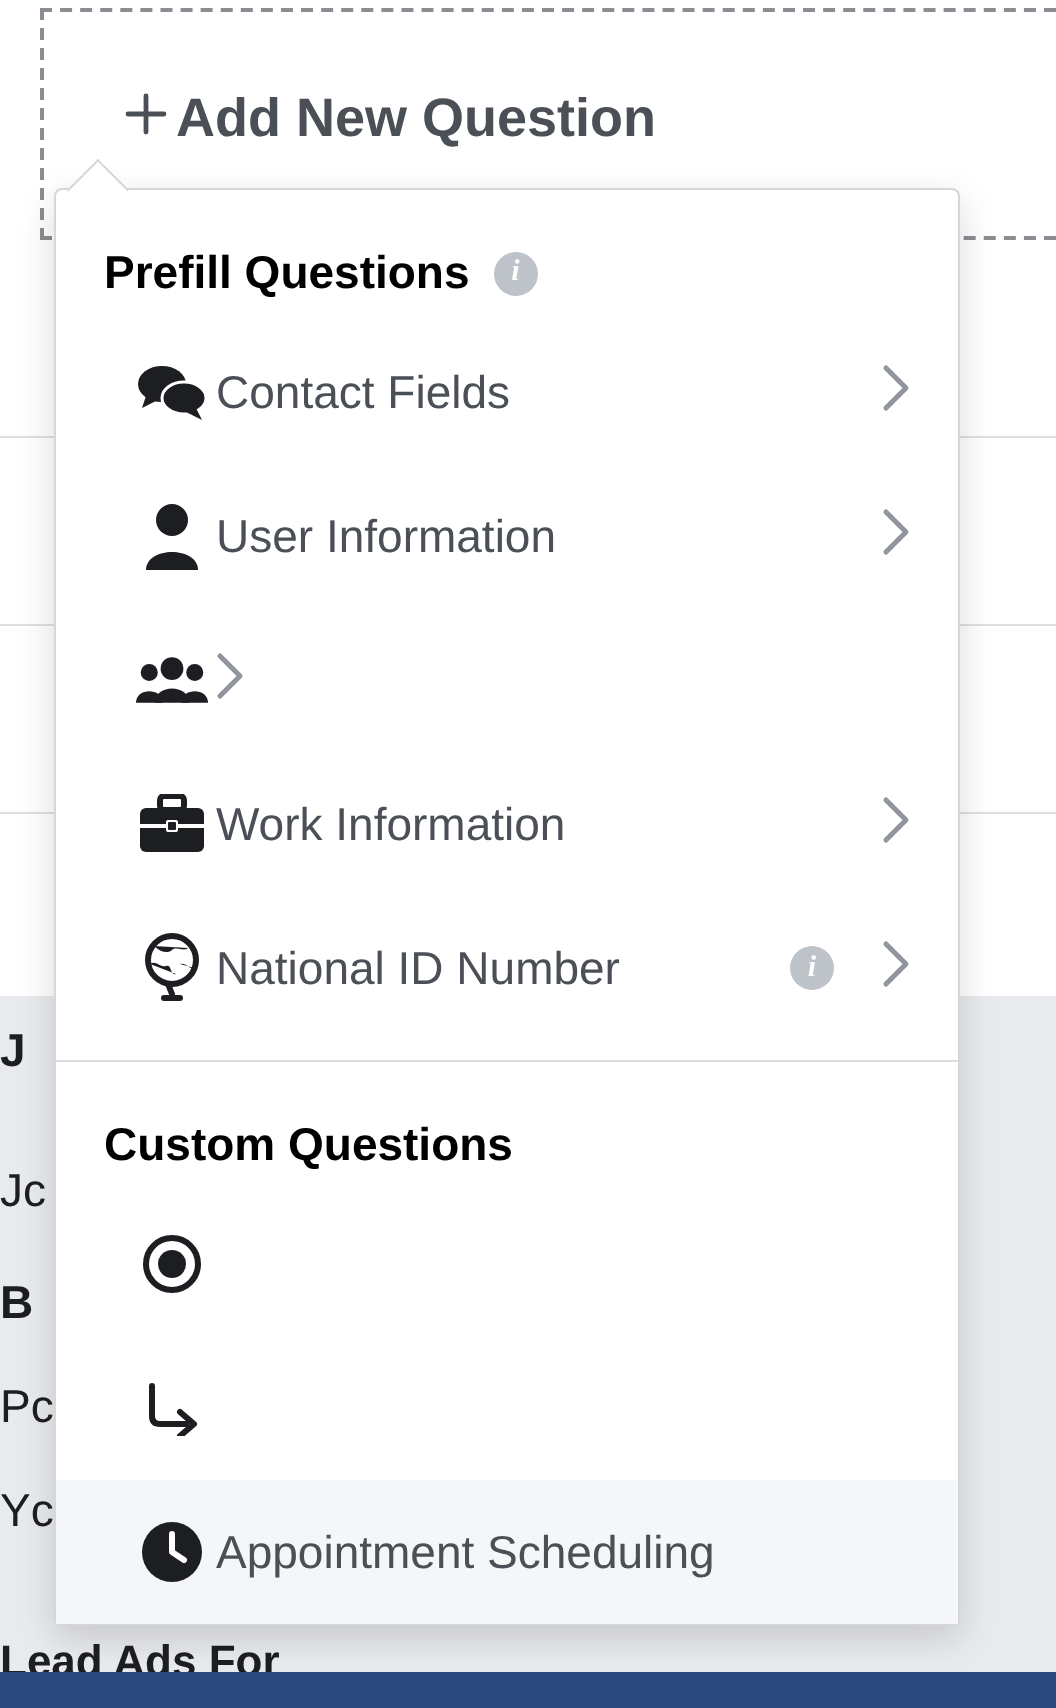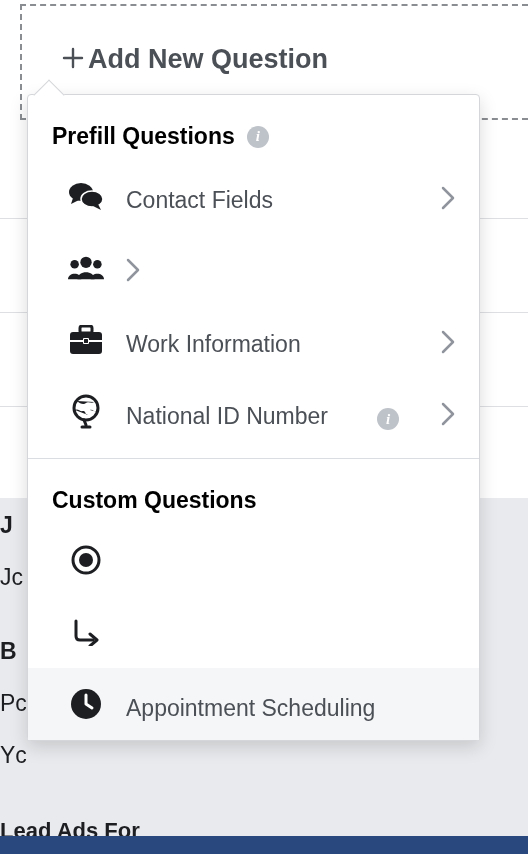--- a/index.html
+++ b/index.html
@@ -126,23 +126,23 @@
       align-items: center;
       justify-content: center;
       font-size: 15px;
       font-weight: 700;
       font-style: italic;
       font-family: Georgia, serif;
       color: #fff;
     }
     .menu-item {
       display: flex;
-      align-items: flex-end;
+      align-items: center;
       padding: 18px 18px 18px 40px;
-      gap: 22px;
+      gap: 4px;
       cursor: pointer;
     }
     .menu-item.selected {
       background: #f5f6f7;
     }
     .menu-item .icon-wrap {
       width: 36px;
       height: 36px;
       display: flex;
       align-items: center;
@@ -171,21 +171,21 @@
 
 <div class="bg-layer">
   <div class="bg-dashed-box"></div>
   <div class="bg-lines">
     <div class="bg-line"></div>
     <div class="bg-line"></div>
     <div class="bg-line"></div>
   </div>
   <div class="bg-gray">
     <div class="bg-text" style="top:14px; font-weight:700;">J</div>
-    <div class="bg-text" style="top:66px;">Jc</div>
+    <div class="bg-text" style="top:84px;">Jc</div>
     <div class="bg-text" style="top:140px; font-weight:700;">B</div>
     <div class="bg-text" style="top:192px;">Pc</div>
     <div class="bg-text" style="top:244px;">Yc</div>
     <div class="bg-text" style="bottom:10px; font-weight:700; font-size:22px;">Lead Ads For</div>
   </div>
   <div class="bg-blue-bar"></div>
 </div>
 
 <div class="add-new-question">
   <span class="plus">
@@ -214,20 +214,34 @@
       </svg>
     </span>
     <span class="item-label">Contact Fields</span>
     <span class="chevron">
       <svg width="14" height="24" viewBox="0 0 14 24">
           <path d="M2 2 L12 12 L2 22" fill="none" stroke="#90949c" stroke-width="2.5" stroke-linecap="round" stroke-linejoin="round"></path>
         </svg>
     </span>
   </div>
 
+  <div class="menu-item">
+    <span class="icon-wrap">
+      <svg width="30" height="34" viewBox="0 0 30 34">
+        <circle cx="15" cy="9" r="8" fill="#1c1e21"></circle>
+        <path d="M2 34 C2 22 28 22 28 34 Z" fill="#1c1e21"></path>
+      </svg>
+    </span>
+    <span class="item-label">User Information</span>
+    <span class="chevron">
+      <svg width="14" height="24" viewBox="0 0 14 24">
+          <path d="M2 2 L12 12 L2 22" fill="none" stroke="#90949c" stroke-width="2.5" stroke-linecap="round" stroke-linejoin="round"></path>
+        </svg>
+    </span>
+  </div>
 
   <div class="menu-item">
     <span class="icon-wrap">
       <svg width="38" height="28" viewBox="0 0 38 28">
         <circle cx="19" cy="8" r="6" fill="#1c1e21"></circle>
         <path d="M10 26 C10 16 28 16 28 26 Z" fill="#1c1e21"></path>
         <circle cx="7" cy="10" r="4.5" fill="#1c1e21"></circle>
         <path d="M0 26 C0 18 14 18 14 26 Z" fill="#1c1e21"></path>
         <circle cx="31" cy="10" r="4.5" fill="#1c1e21"></circle>
         <path d="M24 26 C24 18 38 18 38 26 Z" fill="#1c1e21"></path>

